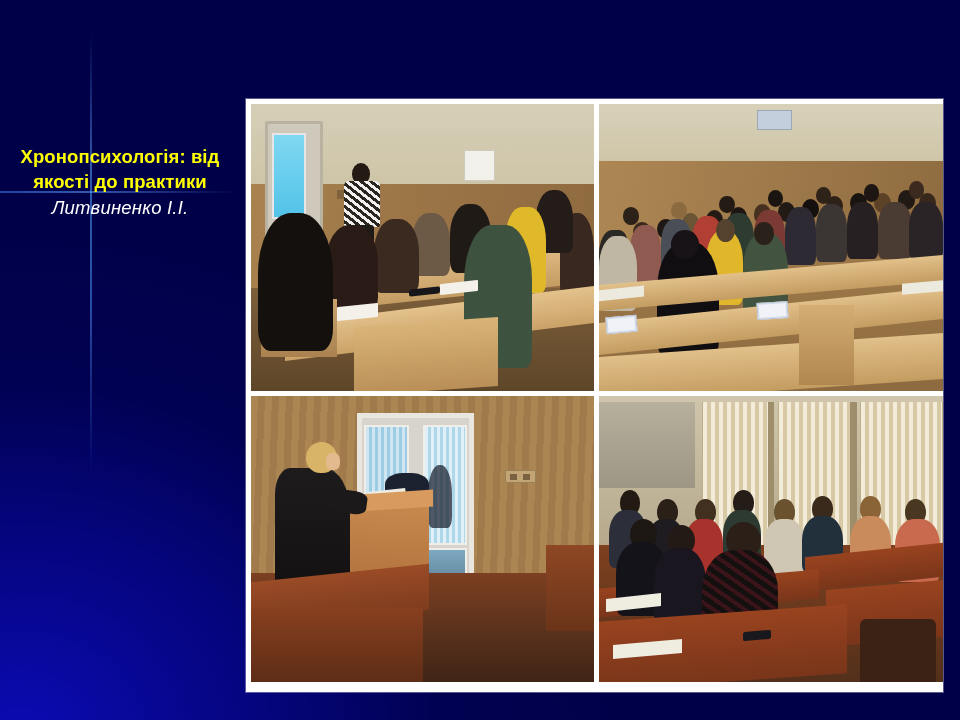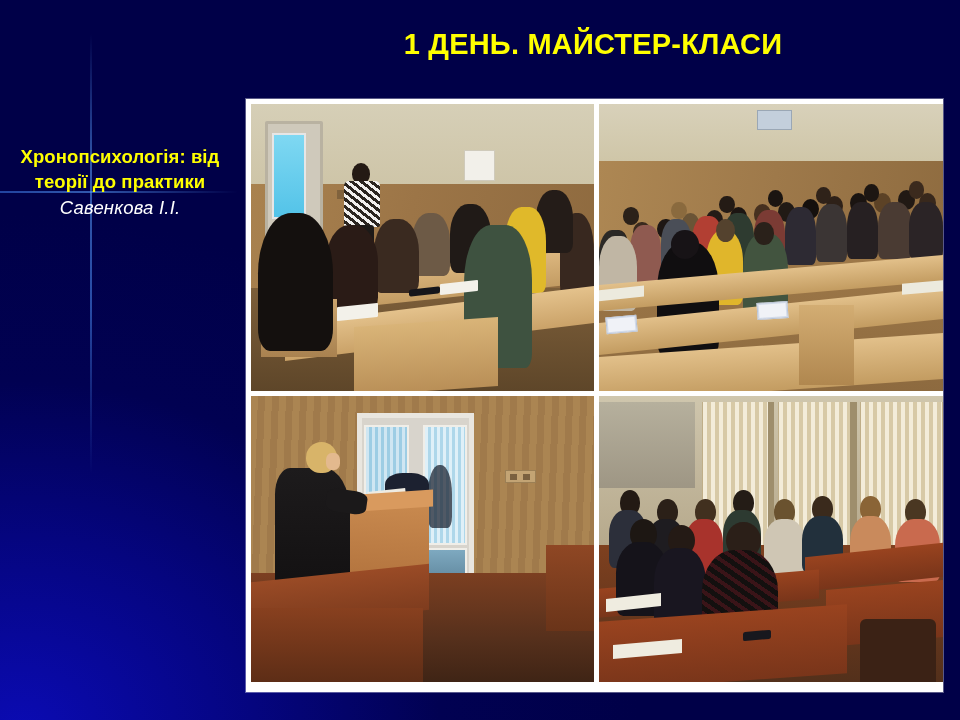--- a/index.html
+++ b/index.html
@@ -225,27 +225,26 @@
     background:#3b2215; border-radius:6px 6px 0 0; }
 </style>
 </head>
 <body>
 
 <div class="slide">
 
   <span class="cross-v"></span>
   <span class="cross-h"></span>
 
-  <div class="slide-title">1 ДЕНЬ. МАЙСТЕР-КЛАСИ</div>
 
   <div class="text-col">
 
     <div class="topic-block first">
-      <div class="topic-heading">Хронопсихологія: від теорії до практики</div>
-      <div class="topic-presenter">Савенкова І.І.</div>
+      <div class="topic-heading">Хронопсихологія: від якості до практики</div>
+      <div class="topic-presenter">Литвиненко І.І.</div>
     </div>
 
 
   </div>
 
   <div class="collage">
 
     <div class="photo p1">
       <span class="wall-upper"></span>
       <span class="wall-wood"></span>

